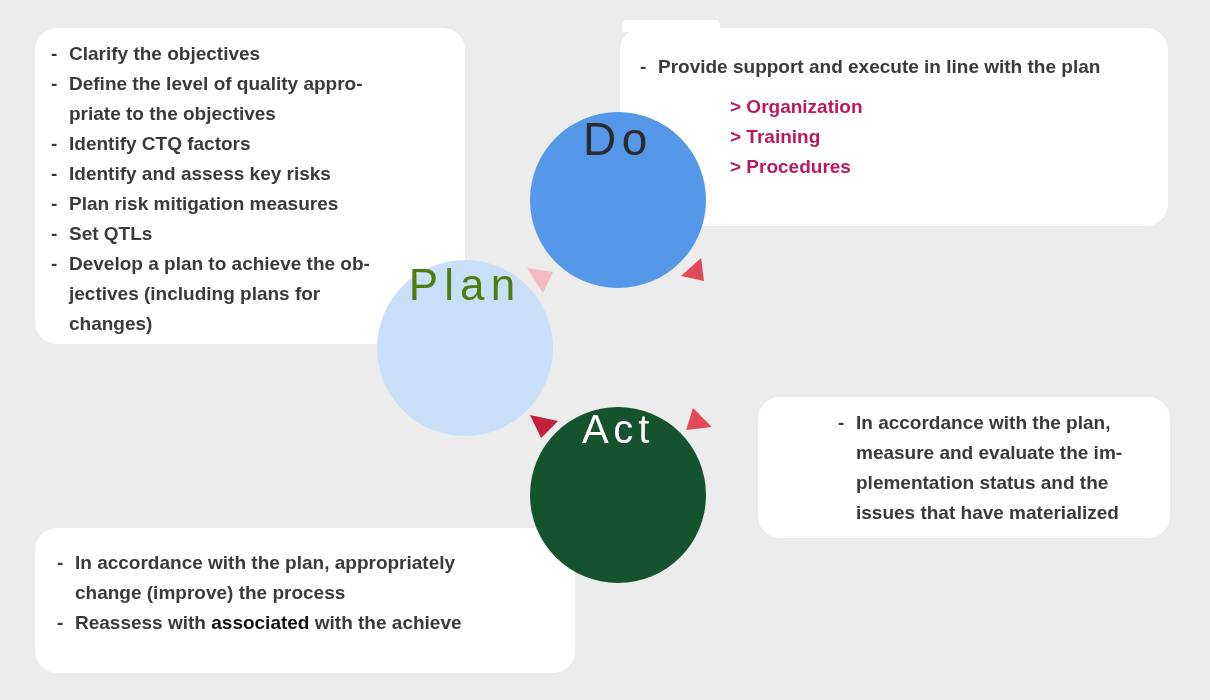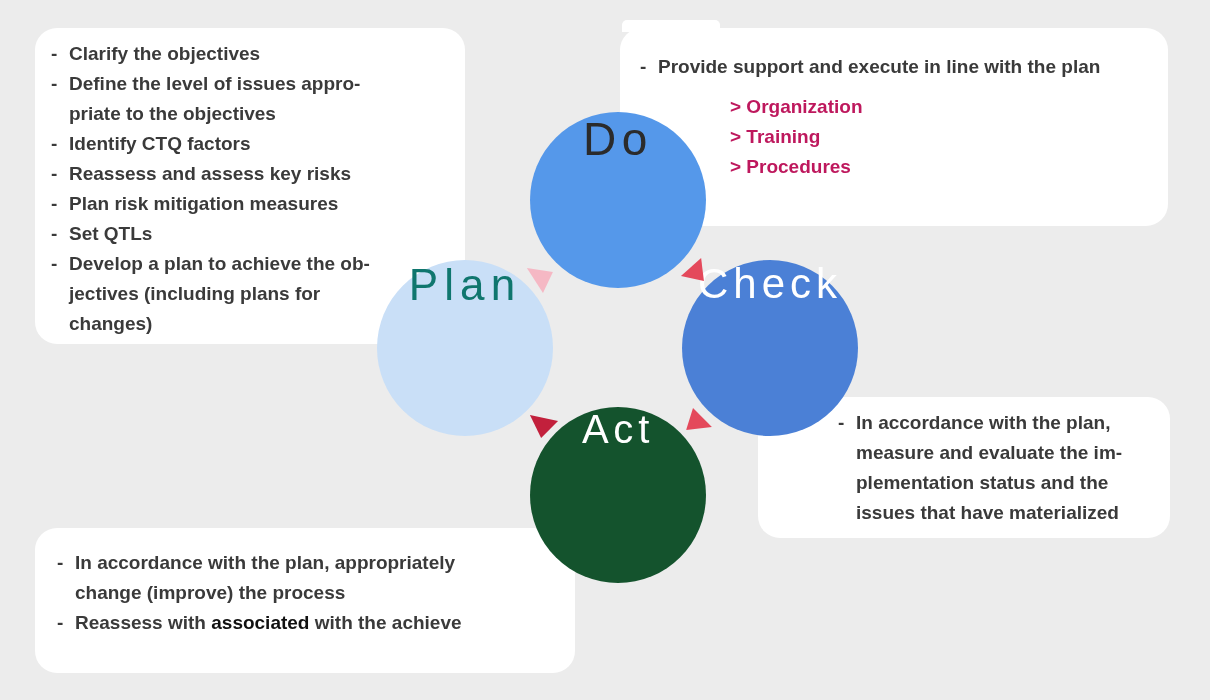--- a/index.html
+++ b/index.html
@@ -113,30 +113,30 @@
 
   <div class="card-notch" style="left:622px; top:20px; width:98px; height:12px;"></div>
 
   <div class="card card-plan">
     <div class="bullet">
       <span class="dash">-</span>
       <span class="txt">Clarify the objectives</span>
     </div>
     <div class="bullet">
       <span class="dash">-</span>
-      <span class="txt">Define the level of issues appro-
+      <span class="txt">Define the level of quality appro-
 priate to the objectives</span>
     </div>
     <div class="bullet">
       <span class="dash">-</span>
       <span class="txt">Identify CTQ factors</span>
     </div>
     <div class="bullet">
       <span class="dash">-</span>
-      <span class="txt">Reassess and assess key risks</span>
+      <span class="txt">Identify and assess key risks</span>
     </div>
     <div class="bullet">
       <span class="dash">-</span>
       <span class="txt">Plan risk mitigation measures</span>
     </div>
     <div class="bullet">
       <span class="dash">-</span>
       <span class="txt">Set QTLs</span>
     </div>
     <div class="bullet">
@@ -178,24 +178,21 @@
     <div class="bullet">
       <span class="dash">-</span>
       <span class="txt"><span>Reassess with </span><span class="emph">associated</span><span> with the achieve</span></span>
     </div>
   </div>
 
   <div class="circle circle-do" style="background-color: rgb(85, 152, 234);">
     <span style="color: rgb(43, 43, 43);">Do</span>
   </div>
   <div class="circle circle-plan" style="background-color: rgb(201, 223, 247);">
-    <span style="color: #0f766e;">Plan</span>
-  </div>
-  <div class="circle circle-check" style="background-color: rgb(75, 128, 214);">
-    <span style="color: rgb(255, 255, 255);">Check</span>
+    <span style="color: #4d7c0f;">Plan</span>
   </div>
   <div class="circle circle-act" style="background-color: #14532d;">
     <span style="color: rgb(255, 255, 255);">Act</span>
   </div>
 
   <div class="arrow arrow-plan-do" style="background-color: rgb(245, 184, 196);"></div>
   <div class="arrow arrow-do-check" style="background-color: rgb(228, 73, 91);"></div>
   <div class="arrow arrow-check-act" style="background-color: rgb(228, 73, 91);"></div>
   <div class="arrow arrow-act-plan" style="background-color: rgb(194, 32, 60);"></div>
 

